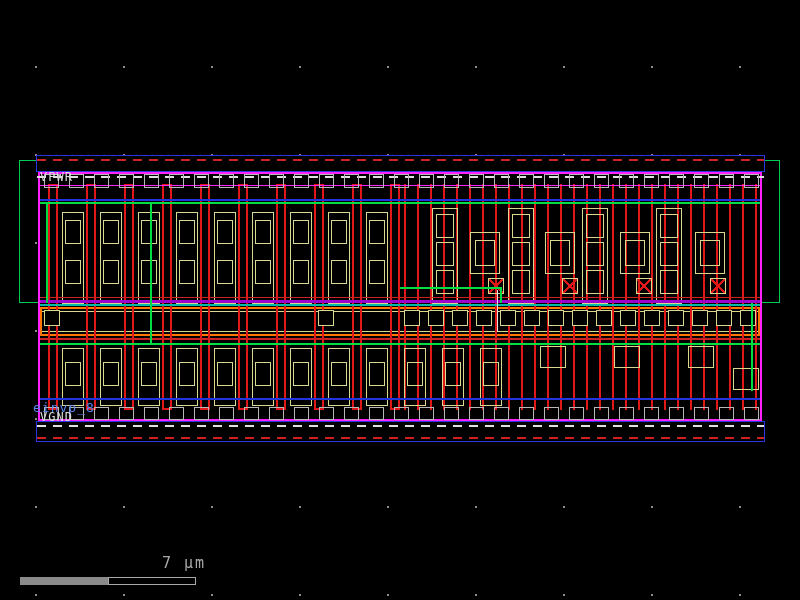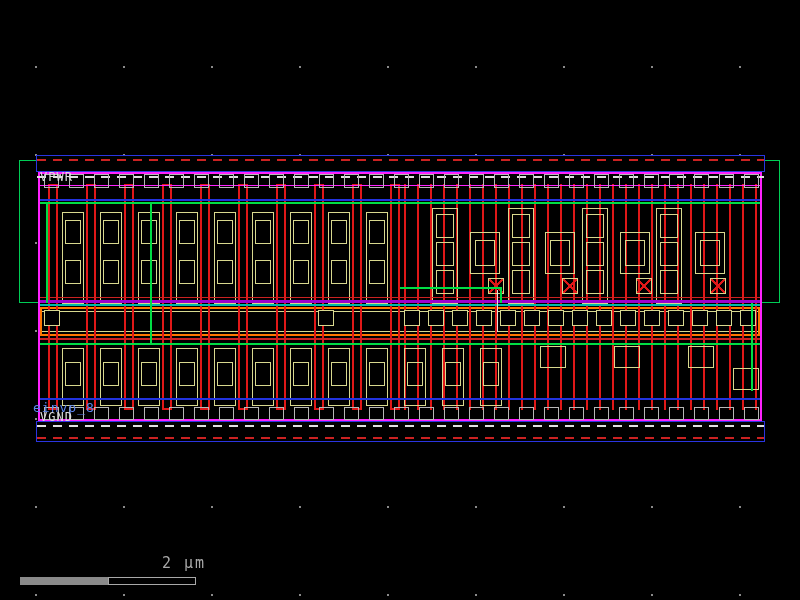--- a/index.html
+++ b/index.html
@@ -308,18 +308,18 @@
       <div style="left: 619px; top: 407px; width: 15px; height: 13px; border: 1px solid rgb(184, 184, 184);"></div>
       <div style="left: 644px; top: 407px; width: 15px; height: 13px; border: 1px solid rgb(184, 184, 184);"></div>
       <div style="left: 669px; top: 407px; width: 15px; height: 13px; border: 1px solid rgb(184, 184, 184);"></div>
       <div style="left: 694px; top: 407px; width: 15px; height: 13px; border: 1px solid rgb(184, 184, 184);"></div>
       <div style="left: 719px; top: 407px; width: 15px; height: 13px; border: 1px solid rgb(184, 184, 184);"></div>
       <div style="left: 744px; top: 407px; width: 15px; height: 13px; border: 1px solid rgb(184, 184, 184);"></div>
     </div>
   <div class="lbl" id="lbl-power" style="left: 40px; top: 171px;">VPWR</div>
   <div class="lbl" id="lbl-cell" style="left: 33px; top: 401px;">einvp_8</div>
   <div class="lbl" id="lbl-ground" style="left: 40px; top: 411px;">VGND</div>
-  <div id="scale-text" style="left: 162px; top: 554px;">2 µm</div>
+  <div id="scale-text" style="left: 162px; top: 554px;">7 µm</div>
   <div id="scale-rule" style="left: 20px; top: 577px; width: 176px; height: 8px;">
     <div id="scale-left"></div>
     <div id="scale-right"></div>
   </div>
 </div>
 
 </body></html>

